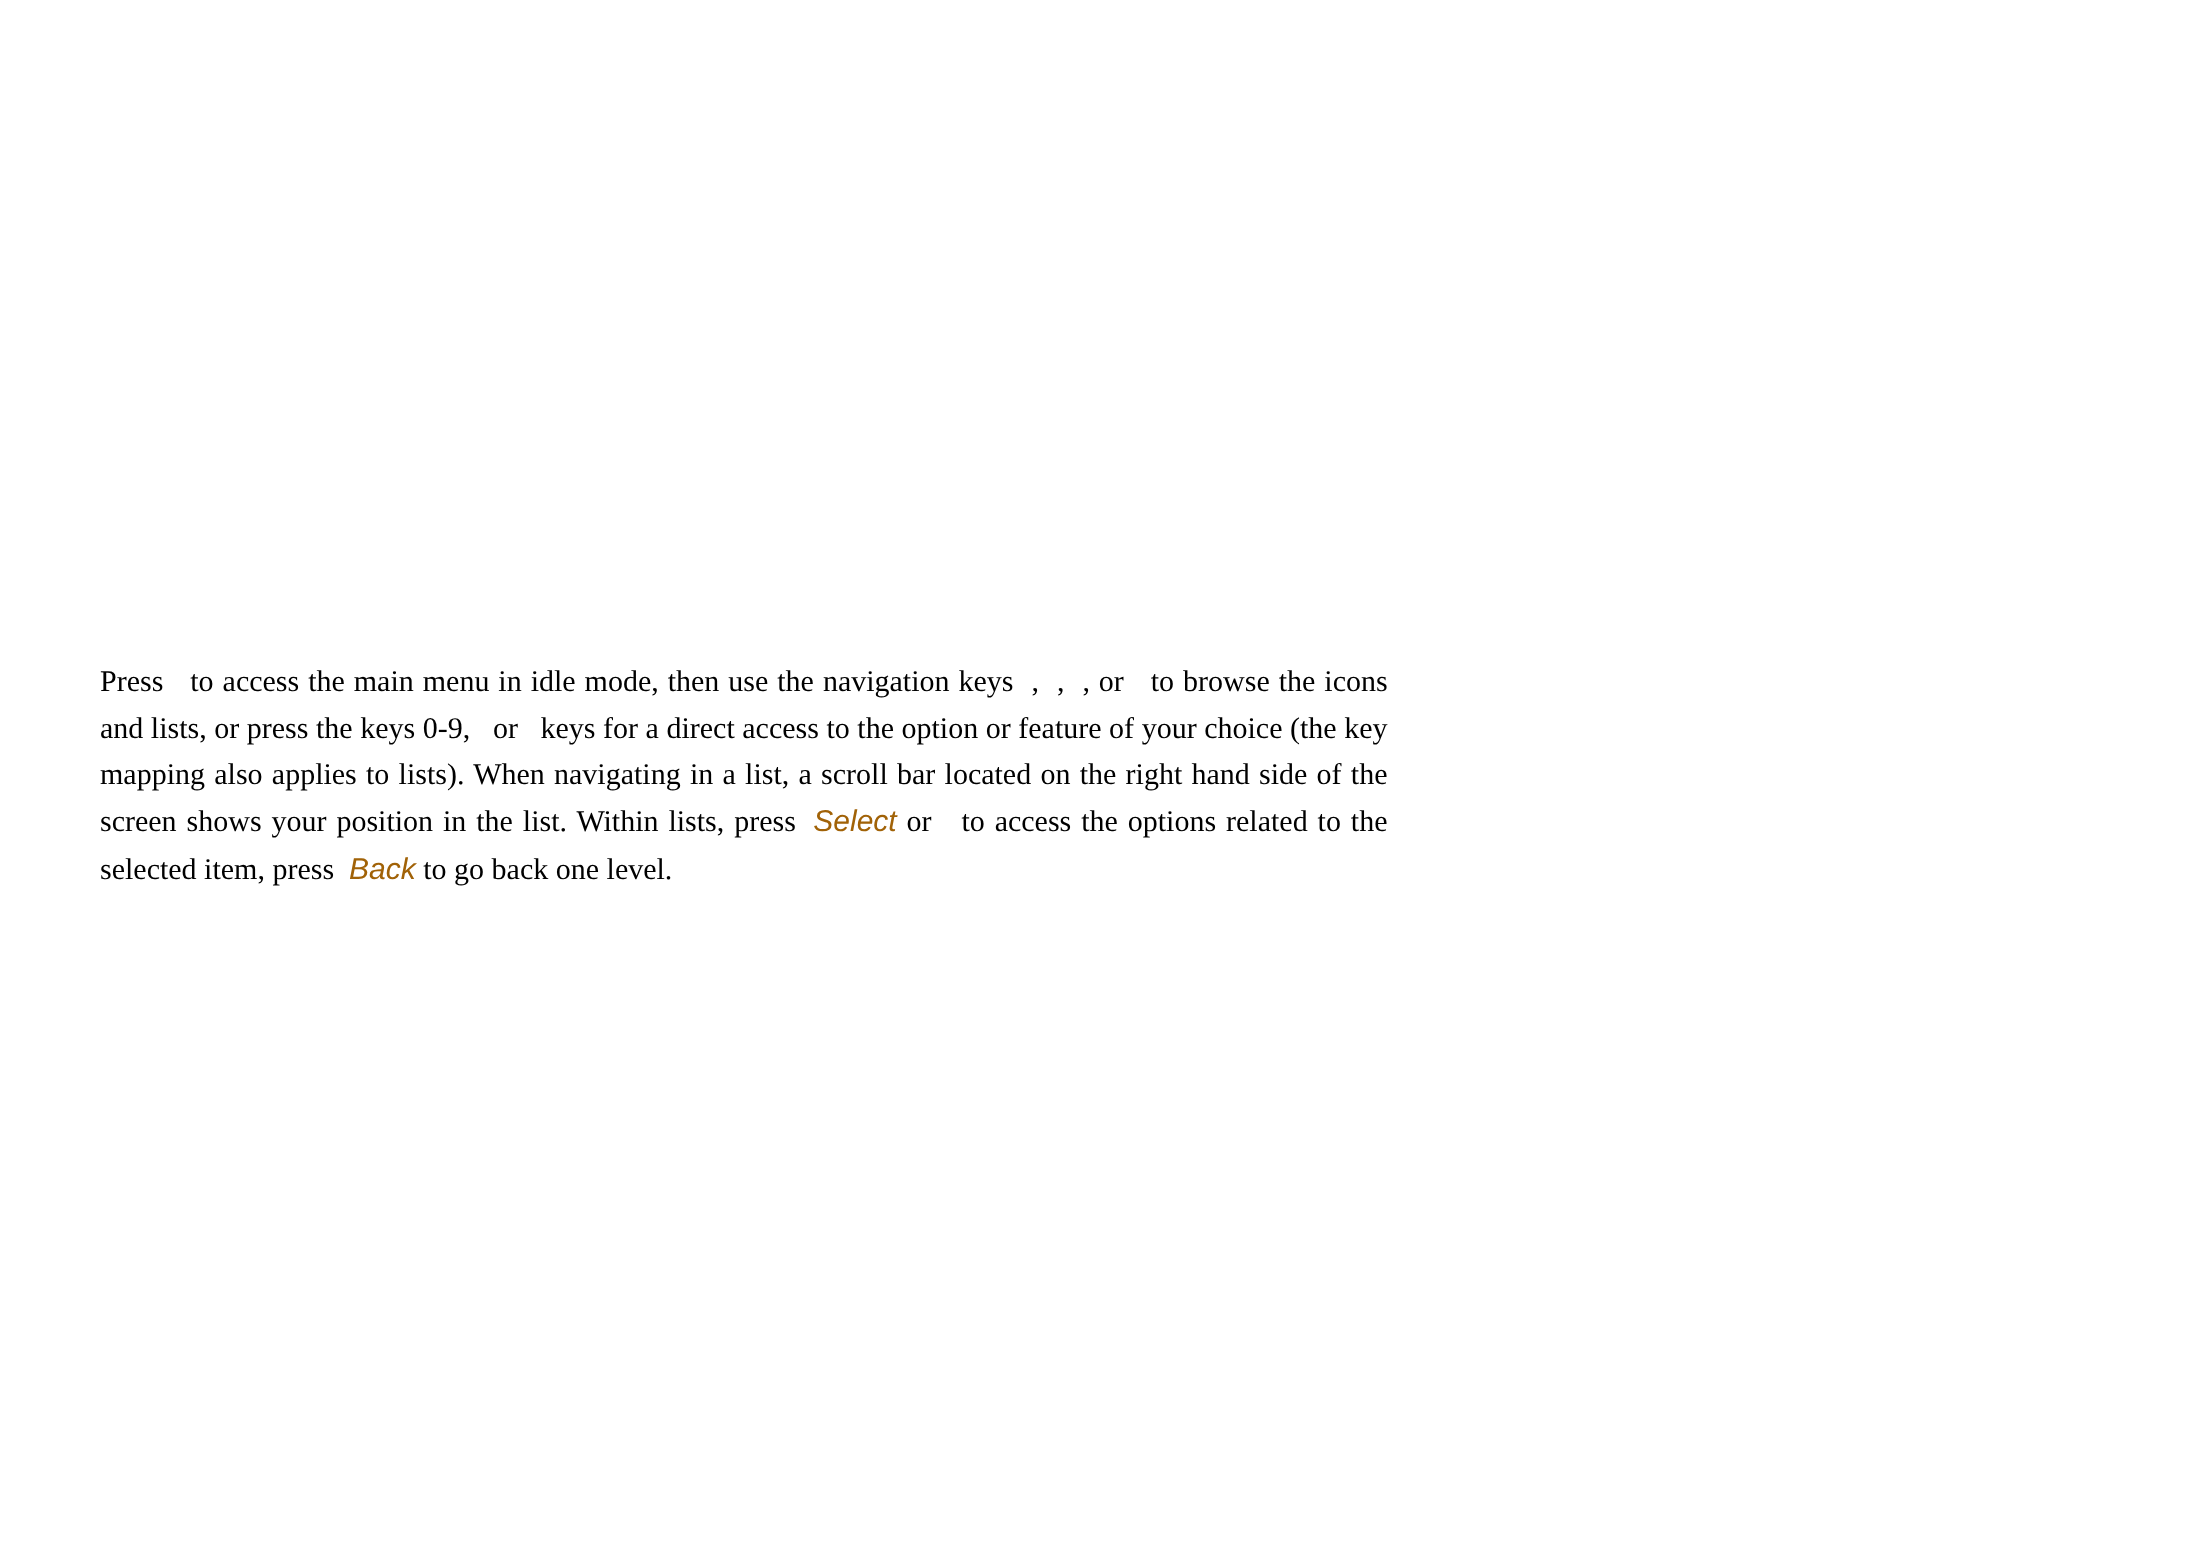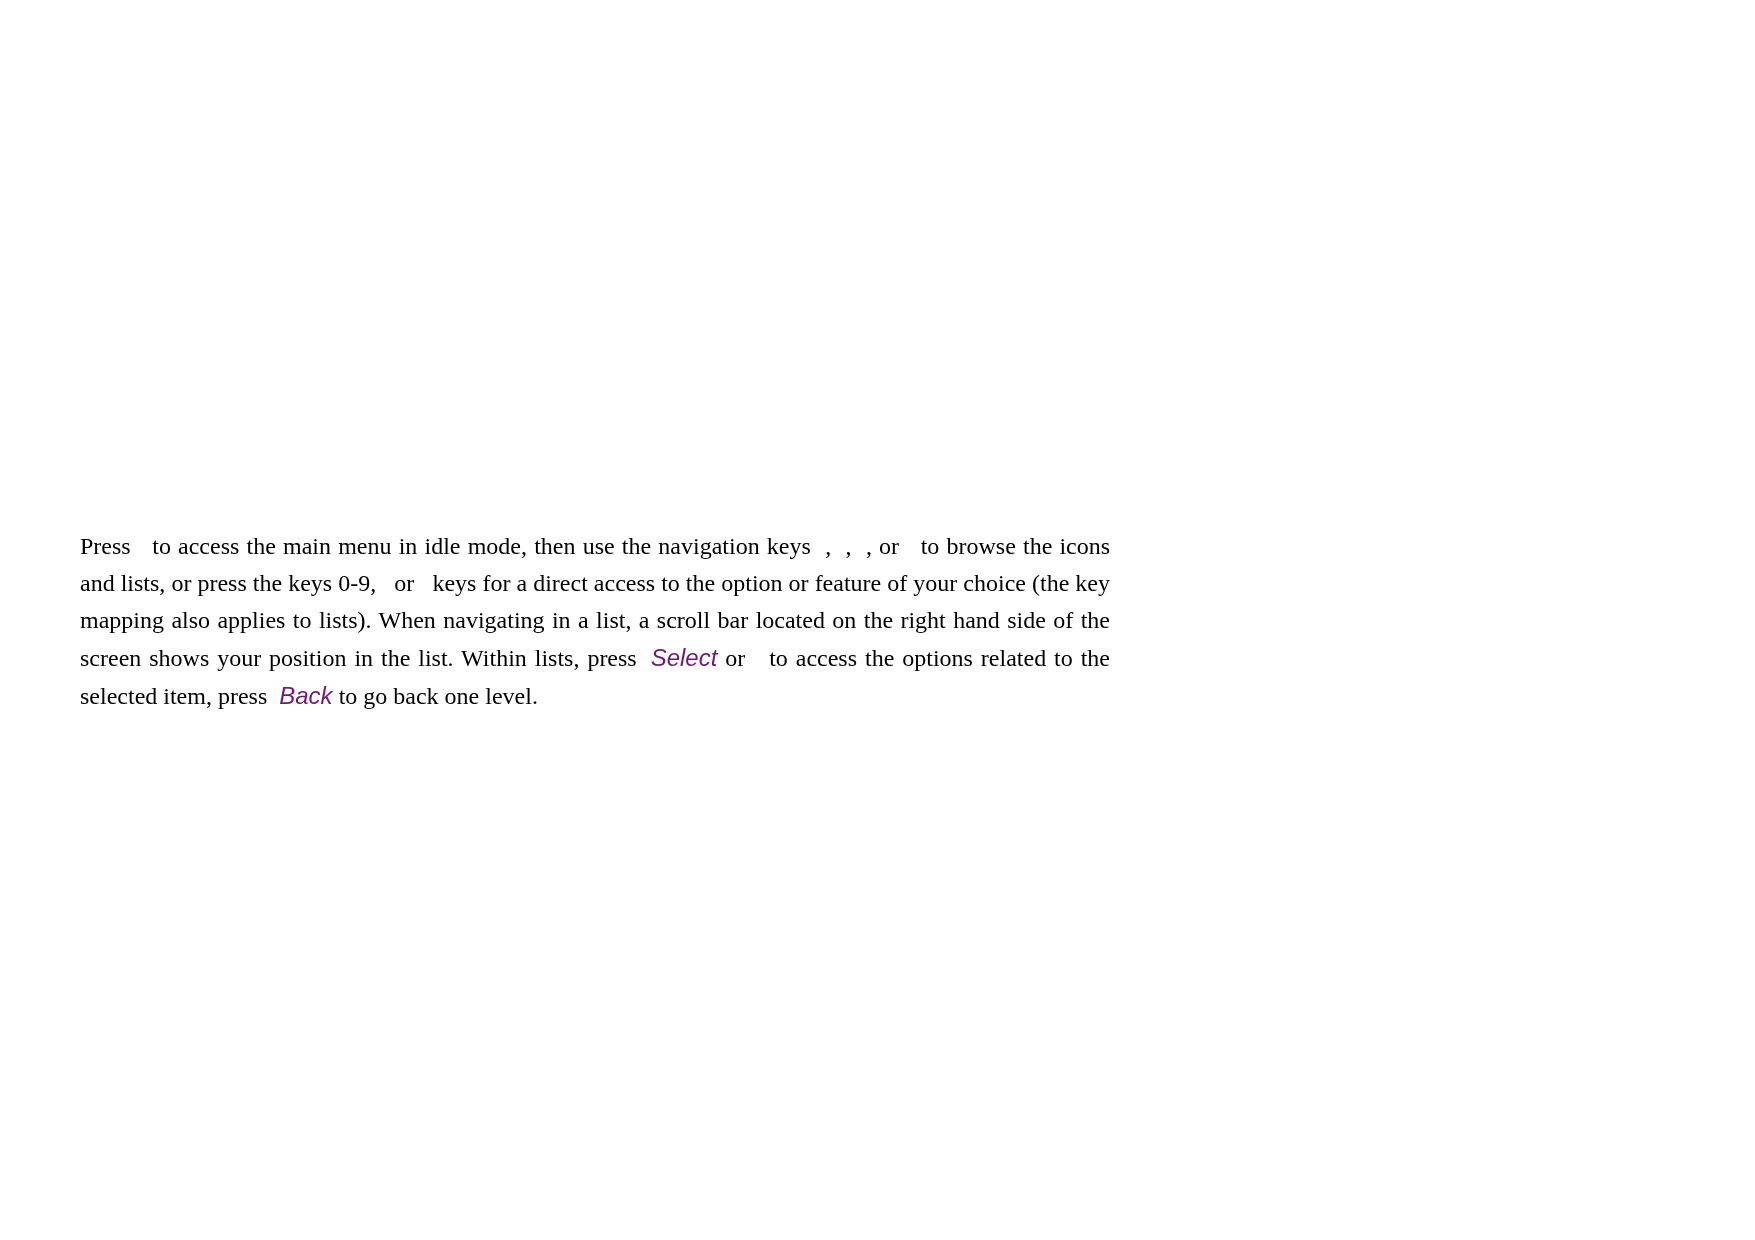--- a/index.html
+++ b/index.html
@@ -16,21 +16,21 @@
     top: 528px;
     width: 1030px;
     font-size: 24px;
     line-height: 37px;
     color: #000000;
     text-align: justify;
   }
   .soft {
     font-family: Arial, Helvetica, sans-serif;
     font-style: italic;
-    color: #701a75;
+    color: #a16207;
   }
   .softgap { display:inline-block; width:6px; }
 </style>
 </head>
 <body>
 
 <div class="page">
   <span>Press </span><span>&nbsp;</span><span> to access the main menu in idle mode, then use the navigation keys </span><span>&nbsp;</span><span>, </span><span>&nbsp;</span><span>, </span><span>&nbsp;</span><span>, or </span><span>&nbsp;</span><span> to browse the icons and lists, or press the keys 0-9, </span><span>&nbsp;</span><span> or </span><span>&nbsp;</span><span> keys for a direct access to the option or feature of your choice (the key mapping also applies to lists). When navigating in a list, a scroll bar located on the right hand side of the screen shows your position in the list. Within lists, press </span><span class="softgap"></span><span class="soft">Select</span><span> or </span><span>&nbsp;</span><span> to access the options related to the selected item, press </span><span class="softgap"></span><span class="soft">Back</span><span> to go back one level.</span>
 </div>
 

